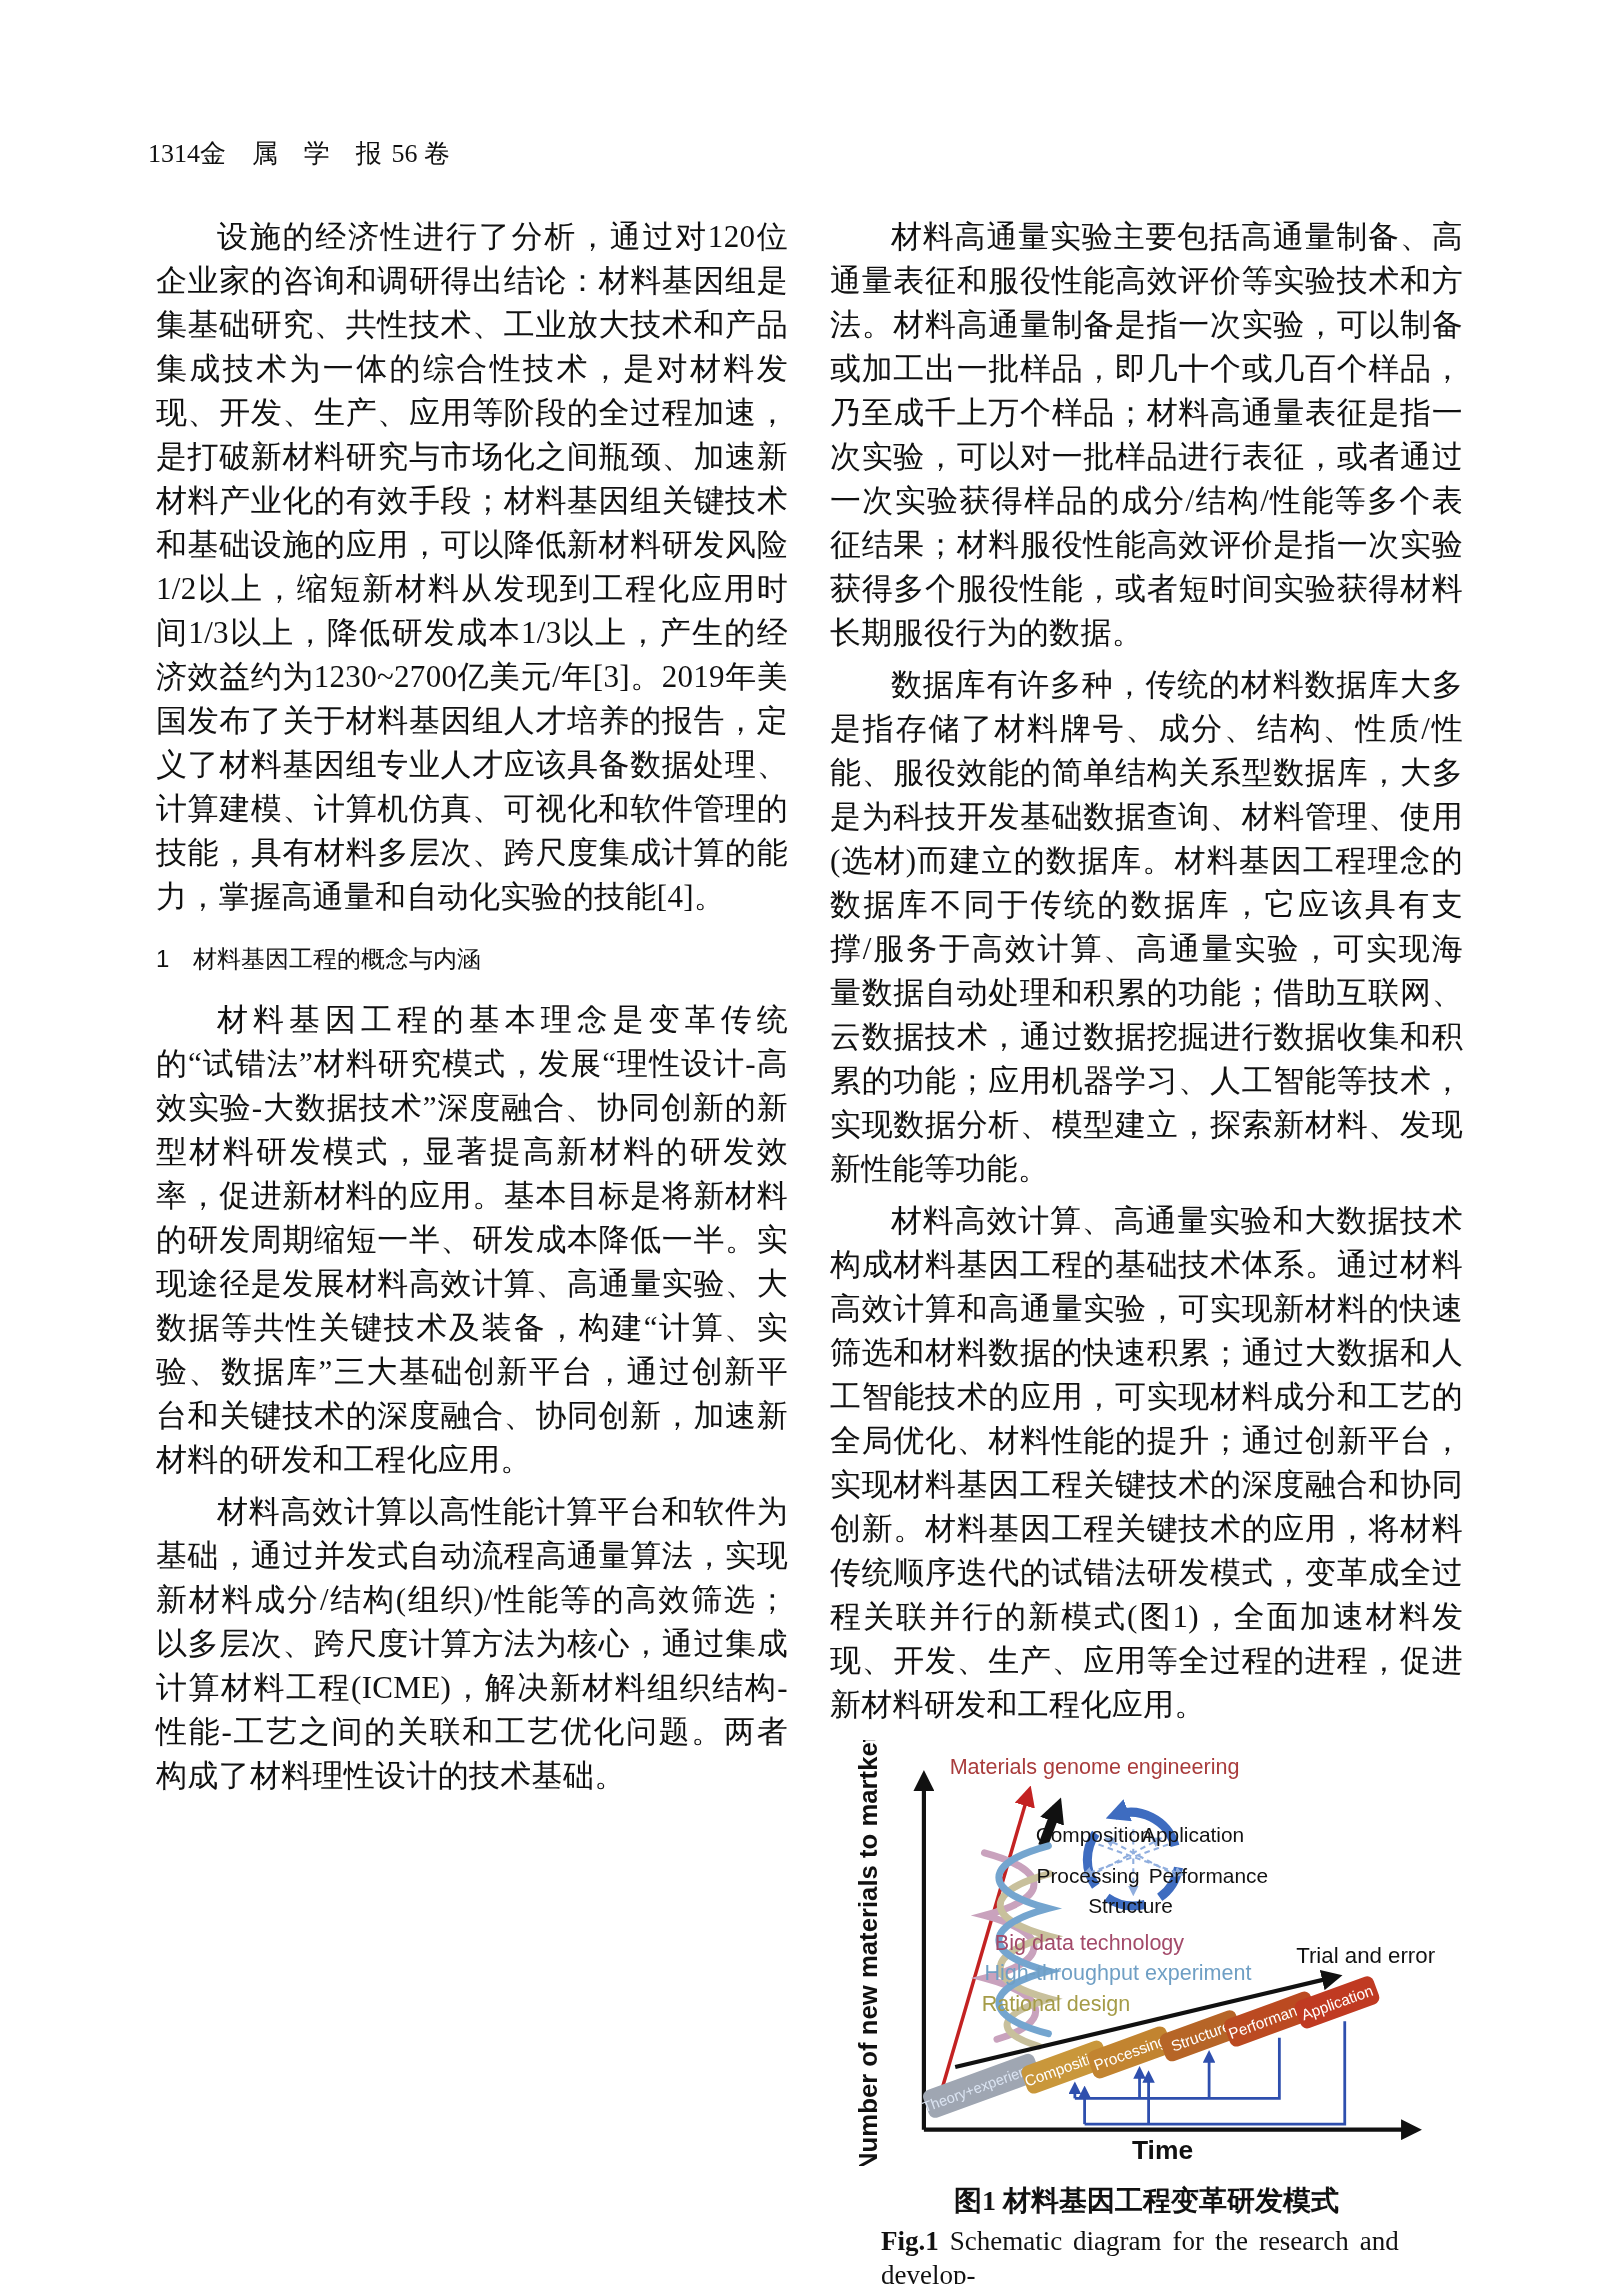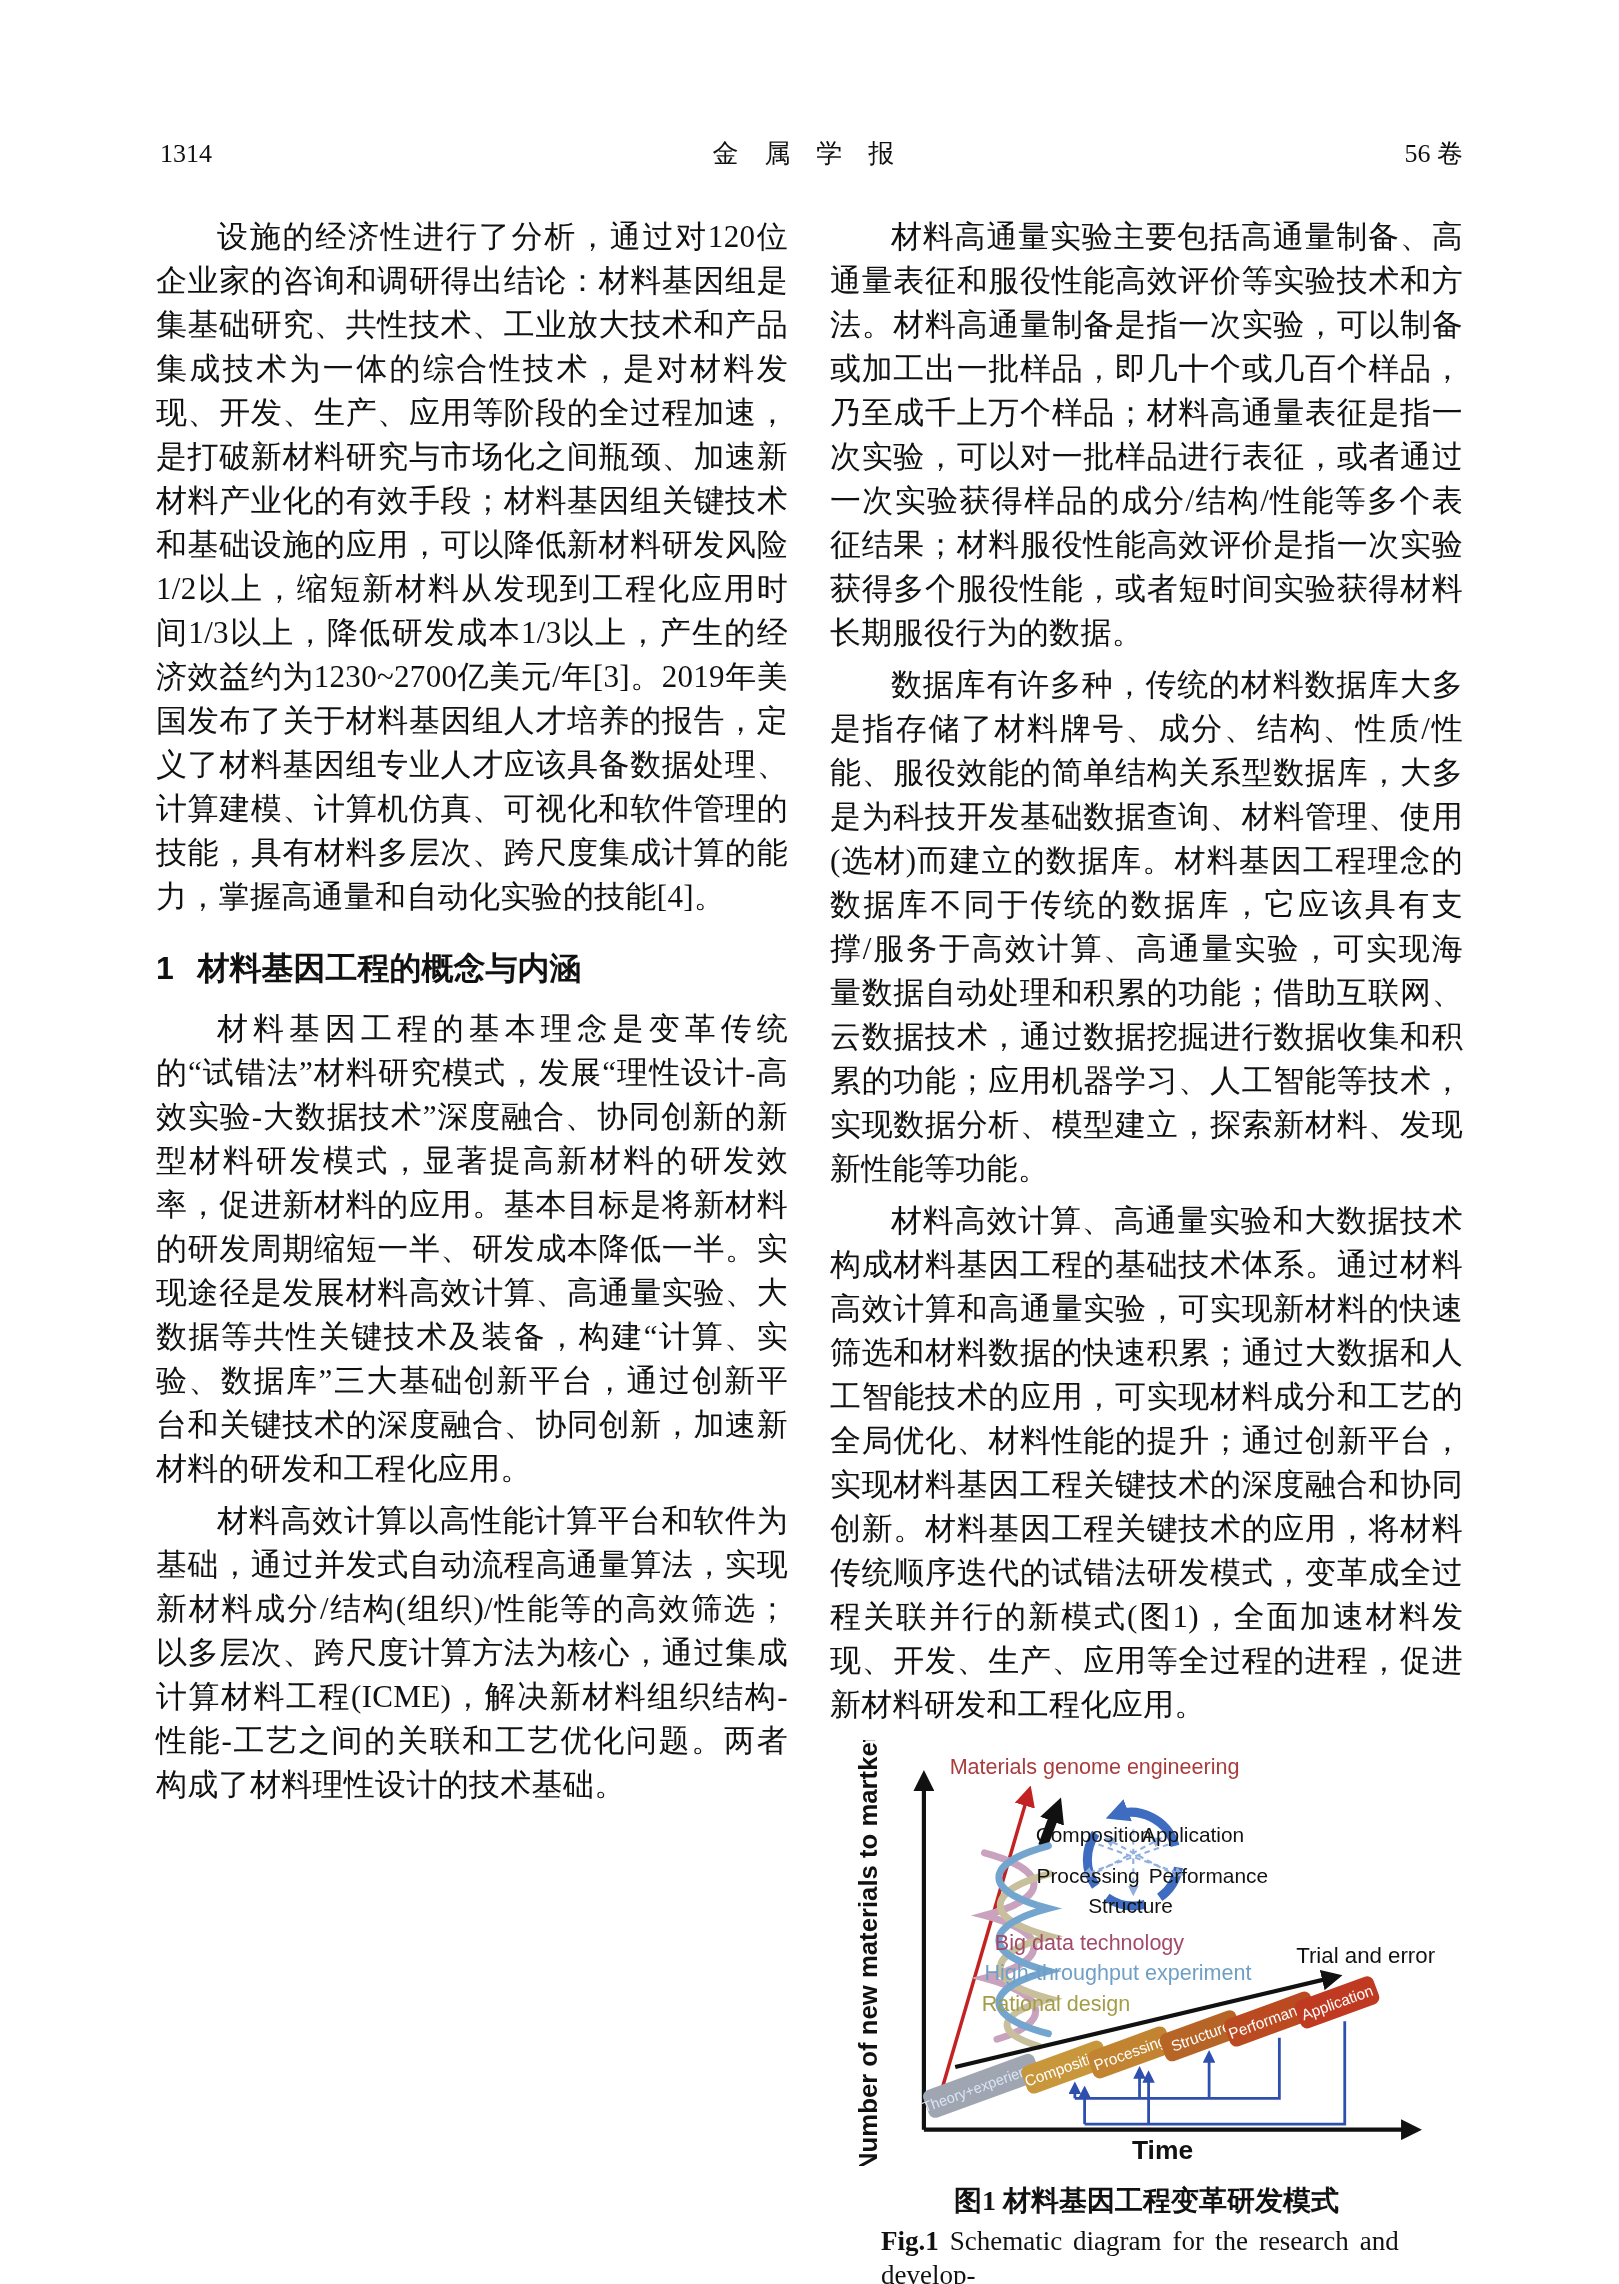--- a/index.html
+++ b/index.html
@@ -8,45 +8,45 @@
     position: relative;
     width: 1619px;
     height: 2284px;
     background: #ffffff;
     font-family: "Liberation Serif", "DejaVu Serif", serif;
     color: #111111;
     overflow: hidden;
   }
   .running-head {
     position: absolute;
-    top: 136px; left: 160px; right: 156px;
-    display: flex; justify-content: space-between; align-items: baseline;
+    top: 136px; left: 148px; right: 156px;
+    display: flex; justify-content: flex-start; align-items: baseline;
     font-size: 26px;
   }
   .running-head .journal { letter-spacing: 9.7px; }
   .columns {
     position: absolute;
     top: 207px; left: 156px;
     width: 1307px;
     display: flex; gap: 42px;
   }
   .col { width: 633px; }
   .para {
     font-size: 31px;
     line-height: 44px;
     text-align: justify;
     text-indent: 61px;
     letter-spacing: 0.3px;
     margin-top: 8px;
   }
   .section-heading {
     font-family: "Liberation Sans", "DejaVu Sans", sans-serif;
-    font-size: 32px;
-    font-weight: bold;
-    margin: 28px 0 18px 0;
+    font-size: 24px;
+    font-weight: normal;
+    margin: 19px 0 18px 0;
     line-height: 42px;
   }
   .section-heading .h-num { margin-right: 23.6px; }
   .figure-wrap {
     position: relative;
     width: 633px;
     height: 426px;
     margin-top: 12.5px;
   }
   .fig-caption-cn {

